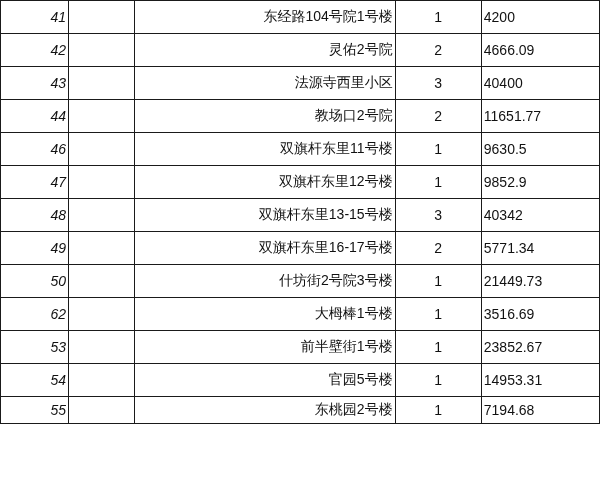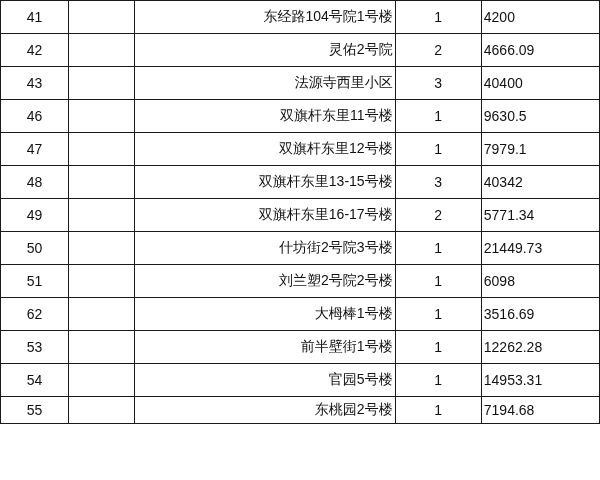--- a/index.html
+++ b/index.html
@@ -35,22 +35,23 @@
     white-space: nowrap;
   }
   
   col.c-index { width: 68px; }
   col.c-blank { width: 66px; }
   col.c-name  { width: 260px; }
   col.c-count { width: 86px; }
   col.c-amount{ width: 118px; }
 
   td.index {
-    text-align: center;
+    text-align: right;
     font-size: 15px;
+    font-style: italic;
   }
   td.blank { }
   td.name {
     text-align: right;
     font-size: 14.5px;
   }
   td.count {
     text-align: center;
     font-size: 14px;
   }
@@ -91,32 +92,39 @@
           <td class="amount">4666.09</td>
         </tr>
         <tr>
           <td class="index">43</td>
           <td class="blank"></td>
           <td class="name">法源寺西里小区</td>
           <td class="count">3</td>
           <td class="amount">40400</td>
         </tr>
         <tr>
+          <td class="index">44</td>
+          <td class="blank"></td>
+          <td class="name">教场口2号院</td>
+          <td class="count">2</td>
+          <td class="amount">11651.77</td>
+        </tr>
+        <tr>
           <td class="index">46</td>
           <td class="blank"></td>
           <td class="name">双旗杆东里11号楼</td>
           <td class="count">1</td>
           <td class="amount">9630.5</td>
         </tr>
         <tr>
           <td class="index">47</td>
           <td class="blank"></td>
           <td class="name">双旗杆东里12号楼</td>
           <td class="count">1</td>
-          <td class="amount">7979.1</td>
+          <td class="amount">9852.9</td>
         </tr>
         <tr>
           <td class="index">48</td>
           <td class="blank"></td>
           <td class="name">双旗杆东里13-15号楼</td>
           <td class="count">3</td>
           <td class="amount">40342</td>
         </tr>
         <tr>
           <td class="index">49</td>
@@ -126,39 +134,32 @@
           <td class="amount">5771.34</td>
         </tr>
         <tr>
           <td class="index">50</td>
           <td class="blank"></td>
           <td class="name">什坊街2号院3号楼</td>
           <td class="count">1</td>
           <td class="amount">21449.73</td>
         </tr>
         <tr>
-          <td class="index">51</td>
-          <td class="blank"></td>
-          <td class="name">刘兰塑2号院2号楼</td>
-          <td class="count">1</td>
-          <td class="amount">6098</td>
-        </tr>
-        <tr>
           <td class="index">62</td>
           <td class="blank"></td>
           <td class="name">大栂棒1号楼</td>
           <td class="count">1</td>
           <td class="amount">3516.69</td>
         </tr>
         <tr>
           <td class="index">53</td>
           <td class="blank"></td>
           <td class="name">前半壁街1号楼</td>
           <td class="count">1</td>
-          <td class="amount">12262.28</td>
+          <td class="amount">23852.67</td>
         </tr>
         <tr>
           <td class="index">54</td>
           <td class="blank"></td>
           <td class="name">官园5号楼</td>
           <td class="count">1</td>
           <td class="amount">14953.31</td>
         </tr>
         <tr class="last">
           <td class="index">55</td>

